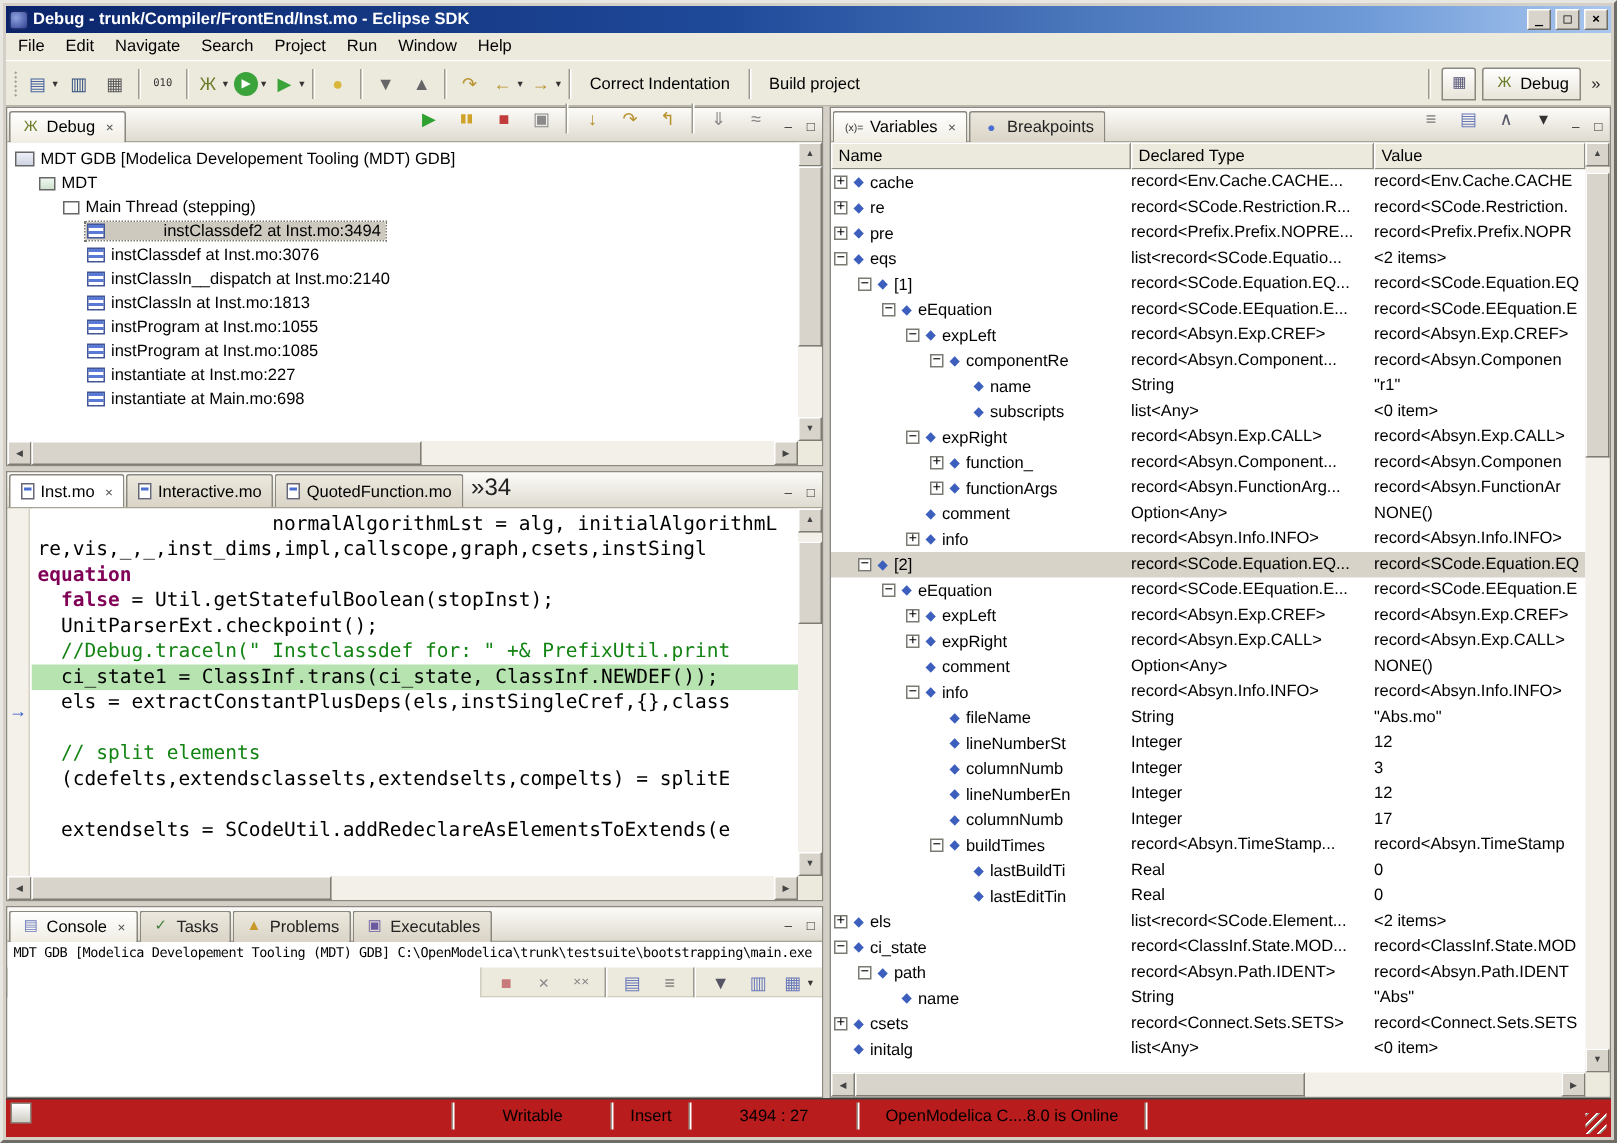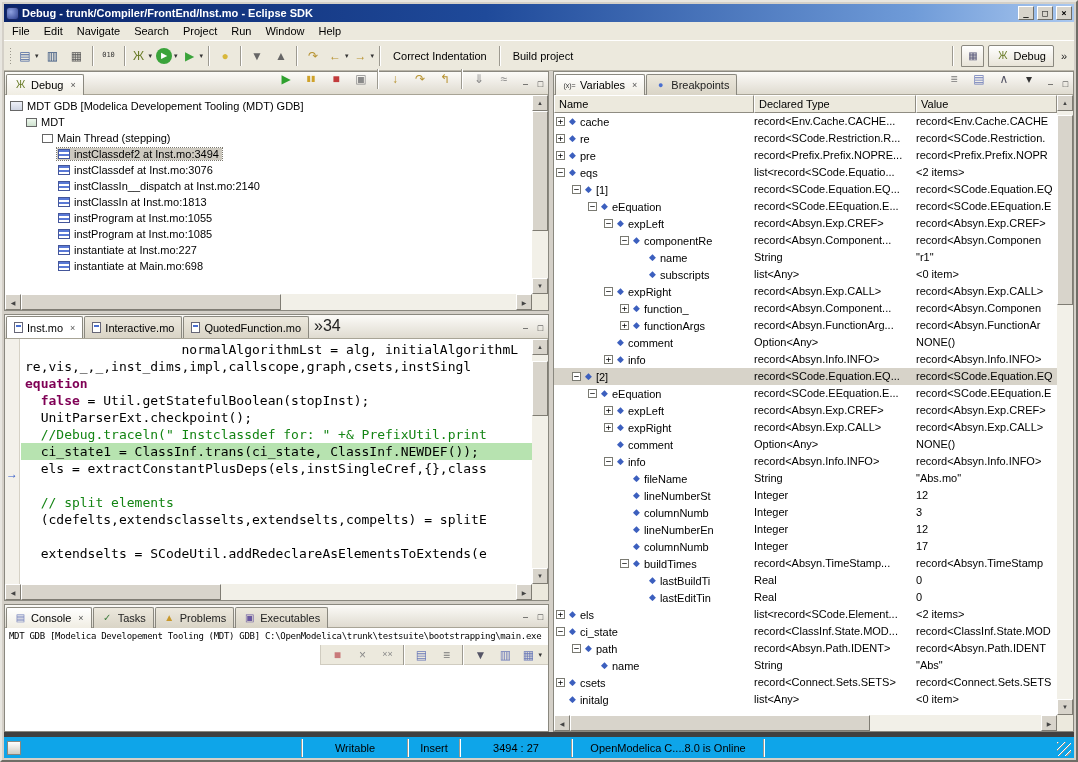--- a/index.html
+++ b/index.html
@@ -40,21 +40,21 @@
 .vtab{height:21px;display:flex;align-items:center;gap:4px;padding:0 7px;font-size:11px;margin-left:1px;border:1px solid #8a887f;border-bottom:none;border-radius:2px 2px 0 0;background:linear-gradient(#ffffff,#f0ede3);position:relative;top:1px;white-space:nowrap;}
 .vtab.inactive{background:linear-gradient(#ece8dd,#d9d4c6);color:#222;}
 .vtoolbar{margin-left:auto;display:flex;align-items:center;gap:1px;padding:0 2px 3px 0;}
 .mini{width:15px;height:14px;display:flex;align-items:center;justify-content:center;font-size:9px;color:#333;margin-bottom:3px;}
 .tab-x{font-size:9px;color:#555;margin-left:3px;}
 
 
 .debug-body{position:absolute;top:23px;left:0;right:16px;bottom:16px;overflow:hidden;background:#fff;padding-top:3px;}
 .trow{height:16px;display:flex;align-items:center;white-space:nowrap;font-size:11px;}
 .selwrap{display:inline-flex;align-items:center;padding:0 3px 0 1px;}
-.selwrap.selected{background:#cdc9bf;outline:1px dotted #7a776d;}
+.selwrap.selected{background:#cdc9bf;outline:1px dotted #7a776d;gap:35px;}
 .dicon{display:inline-block;width:12px;height:10px;flex:none;margin-right:4px;}
 .dicon.process{background:linear-gradient(#eef0f8,#cfd4e2);border:1px solid #666;width:13px;}
 .dicon.target{background:linear-gradient(#eef8ee,#cfe2cf);border:1px solid #666;width:11px;height:9px;}
 .dicon.thread{background:linear-gradient(#fdfbe8,#e2dcc2;);border:1px solid #666;width:11px;height:9px;}
 .dicon.frame{border:1px solid #44569a;background:repeating-linear-gradient(#5a79d6 0 2px,#fff 2px 4px);}
 
 
 .etabs{position:absolute;top:0;left:0;right:0;height:24px;background:linear-gradient(#fcfbf8,#dfdbd0);border-bottom:1px solid #a8a496;display:flex;align-items:flex-end;}
 .etab{height:22px;display:flex;align-items:center;gap:4px;padding:0 7px;font-size:11px;margin-left:1px;border:1px solid #8a887f;border-bottom:none;border-radius:2px 2px 0 0;background:linear-gradient(#ece8dd,#d9d4c6);position:relative;top:1px;white-space:nowrap;}
 .etab.active{background:#fff;}
@@ -93,21 +93,21 @@
 .sb-v{position:absolute;width:16px;background:#f2f0e8;}
 .sb-h{position:absolute;height:16px;background:#f2f0e8;}
 .sb-btn{position:absolute;width:16px;height:16px;background:#d8d4cb;border:1px solid;border-color:#fff #7f7c73 #7f7c73 #fff;display:flex;align-items:center;justify-content:center;font-size:6px;color:#444;}
 .sb-thumb{position:absolute;background:#d8d4cb;border:1px solid;border-color:#fff #7f7c73 #7f7c73 #fff;}
 .sb-corner{position:absolute;width:16px;height:16px;background:#ece9dd;right:0;bottom:0;}
 
 
 .sash{position:absolute;background:#D4D0C8;}
 
 
-.statusbar{height:26px;background:#0ea5e9;border-top:5px solid #404040;display:flex;align-items:center;padding:2px 3px;}
+.statusbar{height:26px;background:#b91c1c;border-top:1px solid #404040;display:flex;align-items:flex-start;padding:2px 3px;}
 .st-icon{width:14px;height:14px;border:1px solid #8a887f;background:linear-gradient(#ffffff,#cfccc3);flex:none;}
 .st-sep{width:0;height:18px;border-left:1px solid #9d9a90;border-right:1px solid #fff;flex:none;}
 .st-cell{height:18px;display:flex;align-items:center;justify-content:center;padding:0 6px;white-space:nowrap;overflow:hidden;flex:none;}
 .st-fill{flex:none;}
 .st-flex{flex:1;}
 .grip{width:14px;height:14px;align-self:flex-end;background:repeating-linear-gradient(135deg,#ffffff 0 1px,#9d9a90 1px 2px,transparent 2px 5px);}
 </style>
 </head>
 <body>
 

